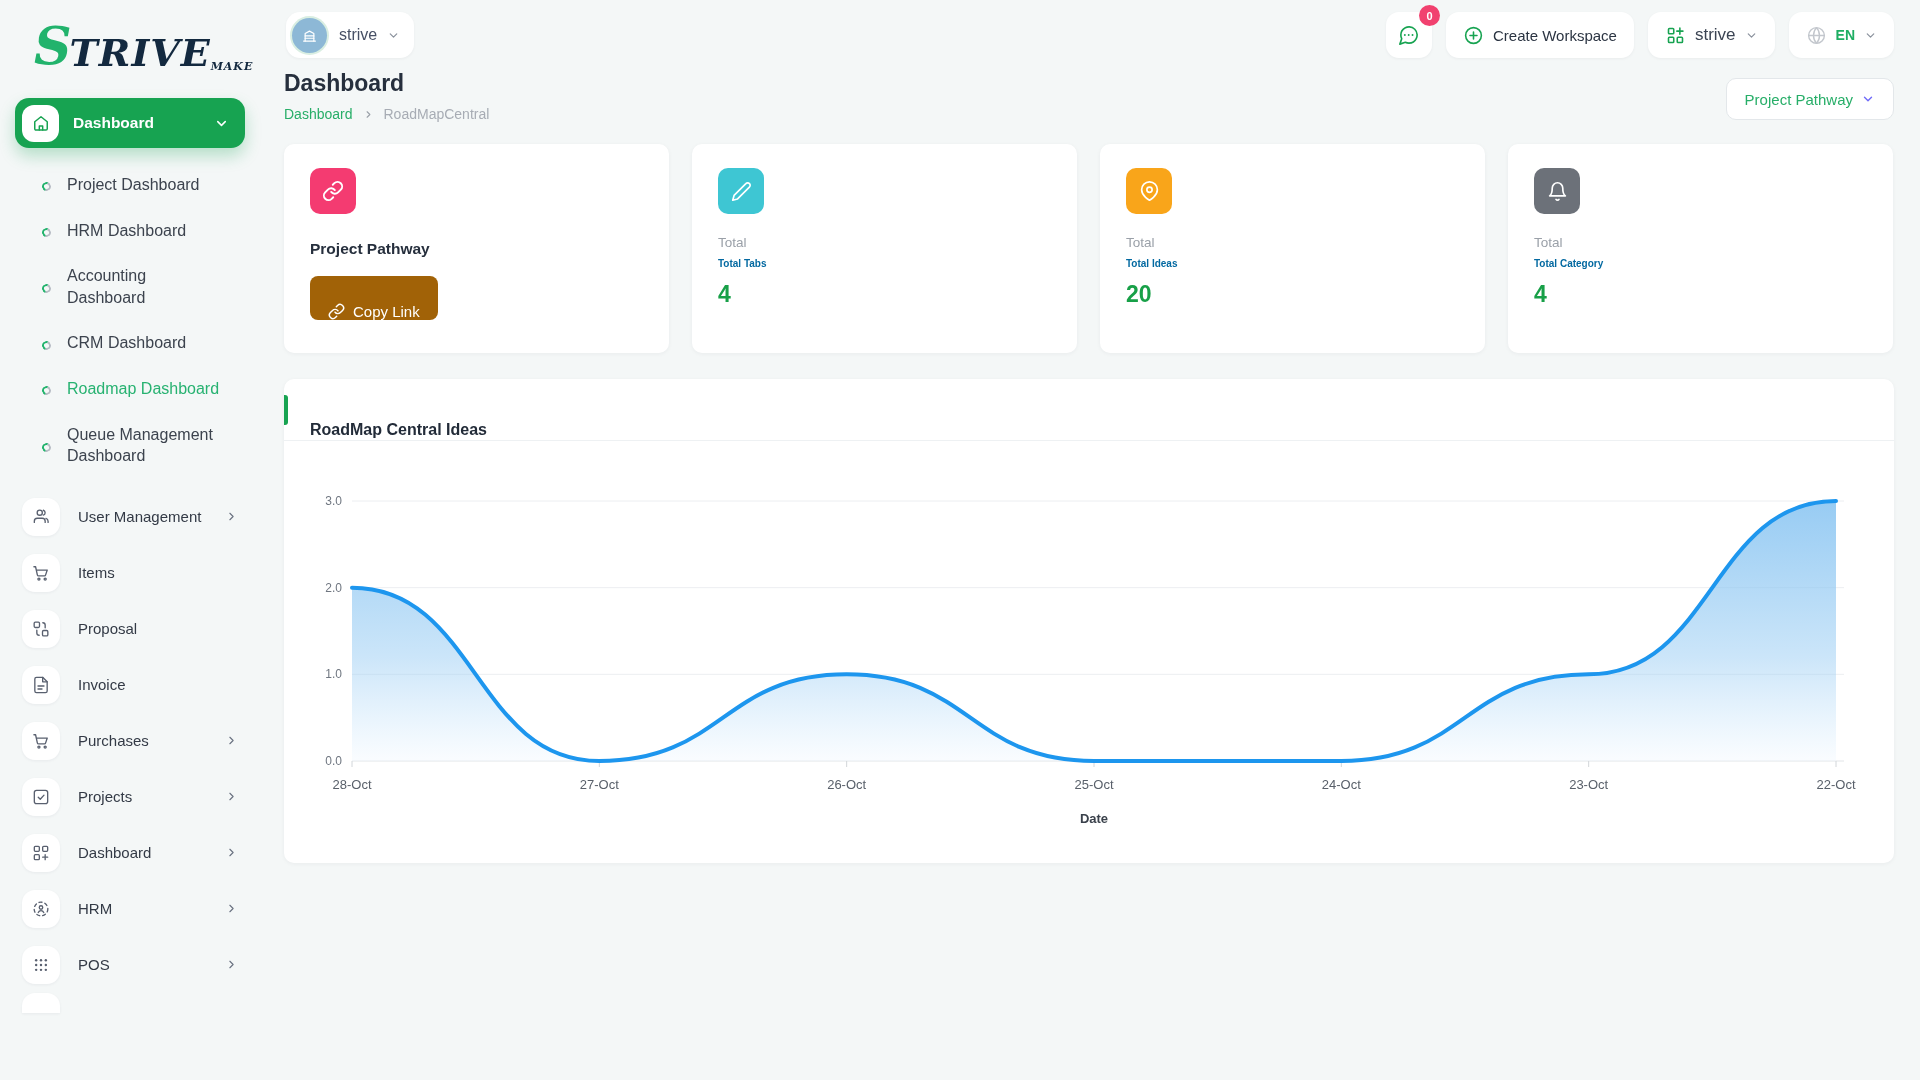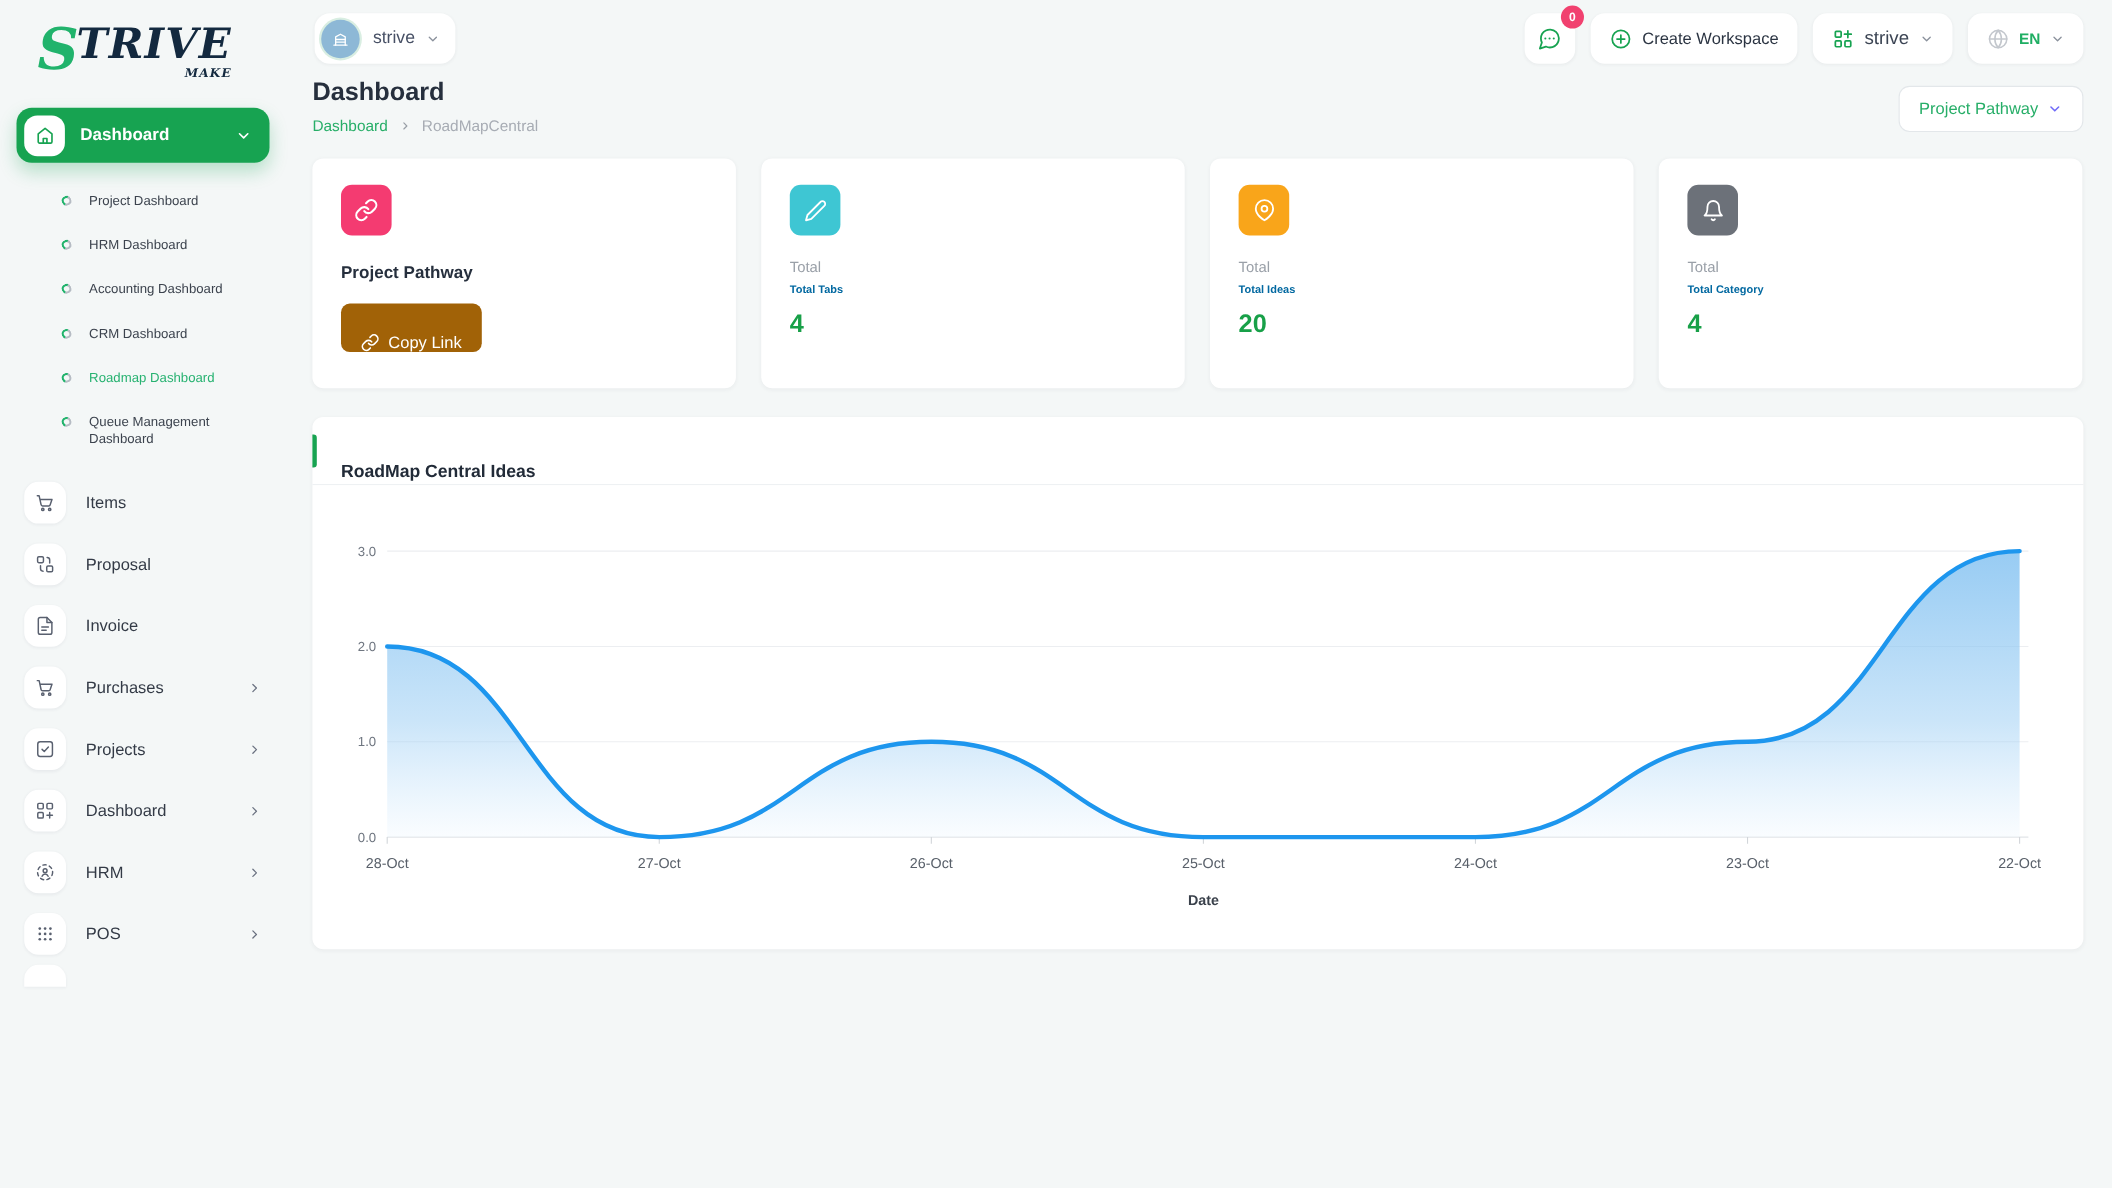--- a/index.html
+++ b/index.html
@@ -6,35 +6,35 @@
   html,body { width:1920px; height:1080px; overflow:hidden;
     font-family:"Liberation Sans", sans-serif; background:#f4f7f7; color:#2b3340; }
 
   
   .sidebar { position:absolute; left:0; top:0; width:260px; height:1080px; padding:10px 0 0 0; }
   .logo { padding:10px 0 14px 34px; display:flex; align-items:flex-end; line-height:1; cursor:pointer; }
   .logo-s { font-family:"DejaVu Serif", serif; font-style:italic; font-weight:bold;
     font-size:52px; color:#21b36c; letter-spacing:-2px; }
   .logo-rest { font-family:"DejaVu Serif", serif; font-style:italic; font-weight:bold;
     font-size:38px; color:#13293f; letter-spacing:1px; }
-  .logo-col { display:flex; flex-direction:column; align-items:flex-end; }
+  .logo-col { display:flex; flex-direction:row; align-items:flex-end; }
   .logo-sub { font-family:"DejaVu Serif", serif; font-style:italic; font-weight:bold;
     font-size:11px; color:#13293f; margin-top:2px; letter-spacing:1px; }
 
   .dash-pill { margin:12px 15px 0 15px; height:50px; background:#17a351; border-radius:14px;
     display:flex; align-items:center; padding:0 16px 0 7px; cursor:pointer;
     box-shadow:0 8px 16px rgba(23,163,81,.28); }
   .dash-chip { width:37px; height:37px; background:#fff; border-radius:12px;
     display:flex; align-items:center; justify-content:center; color:#17a351; }
   .dash-label { color:#fff; font-weight:bold; font-size:15.5px; margin-left:14px; flex:1; }
   .dash-caret { color:#fff; }
 
   .sub-list { padding:14px 0 6px 0; }
-  .sub-item { display:flex; align-items:flex-start; padding:12px 16px 12px 56px; cursor:pointer;
-    font-size:12px; color:#3c434e; line-height:1.35; }
+  .sub-item { display:flex; align-items:center; padding:12px 16px 12px 42px; cursor:pointer;
+    font-size:16px; color:#3c434e; line-height:1.35; }
   .sub-item .bullet { flex:0 0 9px; width:9px; height:9px; border-radius:50%; margin:4px 16px 0 0;
     border:2px solid #b6bcc4; border-top-color:#21b36c; border-left-color:#21b36c;
     transform:rotate(-25deg); }
   .sub-item.active { color:#27b271; }
   .sub-item span.lbl { max-width:160px; }
 
   .menu-list { padding:4px 0 0 0; }
   .menu-item { display:flex; align-items:center; height:56px; padding:0 22px; cursor:pointer; }
   .menu-chip { width:38px; height:38px; background:#fff; border-radius:13px; color:#59606f;
     display:flex; align-items:center; justify-content:center;
@@ -159,20 +159,36 @@
       <div class="sub-item active">
         <span class="bullet"></span>
         <span class="lbl">Roadmap Dashboard</span>
       </div>
       <div class="sub-item">
         <span class="bullet"></span>
         <span class="lbl">Queue Management Dashboard</span>
       </div>
     </div>
   <div class="menu-list" id="menu-list">
+      <div class="menu-item">
+        <span class="menu-chip">
+          <svg class="icon" width="20" height="20" viewBox="0 0 24 24" fill="none" stroke="currentColor" stroke-width="1.6" stroke-linecap="round" stroke-linejoin="round">
+            <path d="M17 18.5V17a3.5 3.5 0 0 0-3.5-3.5h-6A3.5 3.5 0 0 0 4 17v1.5"></path>
+            <circle cx="10.5" cy="6.8" r="3.1"></circle>
+            <path d="M20.5 18.5V17a3.5 3.5 0 0 0-2.6-3.38"></path>
+            <path d="M14.8 3.9a3.1 3.1 0 0 1 0 5.9"></path>
+          </svg>
+        </span>
+        <span class="menu-label">User Management</span>
+        <span class="menu-caret">
+          <svg class="icon" width="13" height="13" viewBox="0 0 24 24" fill="none" stroke="currentColor" stroke-width="2.1" stroke-linecap="round" stroke-linejoin="round">
+            <path d="M9 6l6 6-6 6"></path>
+          </svg>
+        </span>
+      </div>
       <div class="menu-item">
         <span class="menu-chip">
           <svg class="icon" width="20" height="20" viewBox="0 0 24 24" fill="none" stroke="currentColor" stroke-width="1.6" stroke-linecap="round" stroke-linejoin="round">
             <circle cx="9.5" cy="19.3" r="1.25"></circle>
             <circle cx="17" cy="19.3" r="1.25"></circle>
             <path d="M3.5 4.5h2l2.1 9.7a1.6 1.6 0 0 0 1.6 1.3h6.8a1.6 1.6 0 0 0 1.55-1.25L19.5 8.5H6.4"></path>
           </svg>
         </span>
         <span class="menu-label">Items</span>
       </div>

